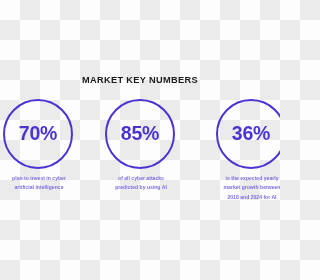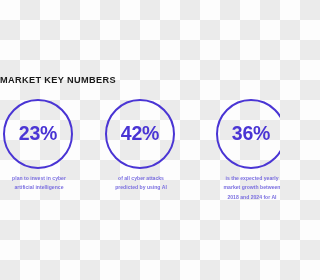--- a/index.html
+++ b/index.html
@@ -22,21 +22,21 @@
   #infographic {
     position: relative;
     width: 280px;
     height: 280px;
   }
   #chart-title {
     position: absolute;
     left: 0;
     top: 75px;
     width: 280px;
-    text-align: left;
+    text-align: center;
     font-size: 9.2px;
     font-weight: bold;
     letter-spacing: 0.35px;
     color: #1a1a1a;
     white-space: nowrap;
   }
   .stat-group {
     position: absolute;
     top: 99px;
     width: 72px;
@@ -80,31 +80,31 @@
 </style>
 </head>
 <body>
 
 <div id="infographic">
 
   <div id="chart-title">MARKET KEY NUMBERS</div>
 
   <div class="stat-group" id="stat-group-0">
     <div class="stat-circle">
-      <span class="stat-value">23%</span>
+      <span class="stat-value">70%</span>
     </div>
     <div class="stat-caption">
       <span class="caption-line">plan to invest in cyber</span>
       <span class="caption-line">artificial intelligence</span>
     </div>
   </div>
 
   <div class="stat-group" id="stat-group-1">
     <div class="stat-circle">
-      <span class="stat-value">42%</span>
+      <span class="stat-value">85%</span>
     </div>
     <div class="stat-caption">
       <span class="caption-line">of all cyber attacks</span>
       <span class="caption-line">predicted by using AI</span>
     </div>
   </div>
 
   <div class="stat-group" id="stat-group-2">
     <div class="stat-circle">
       <span class="stat-value">36%</span>

